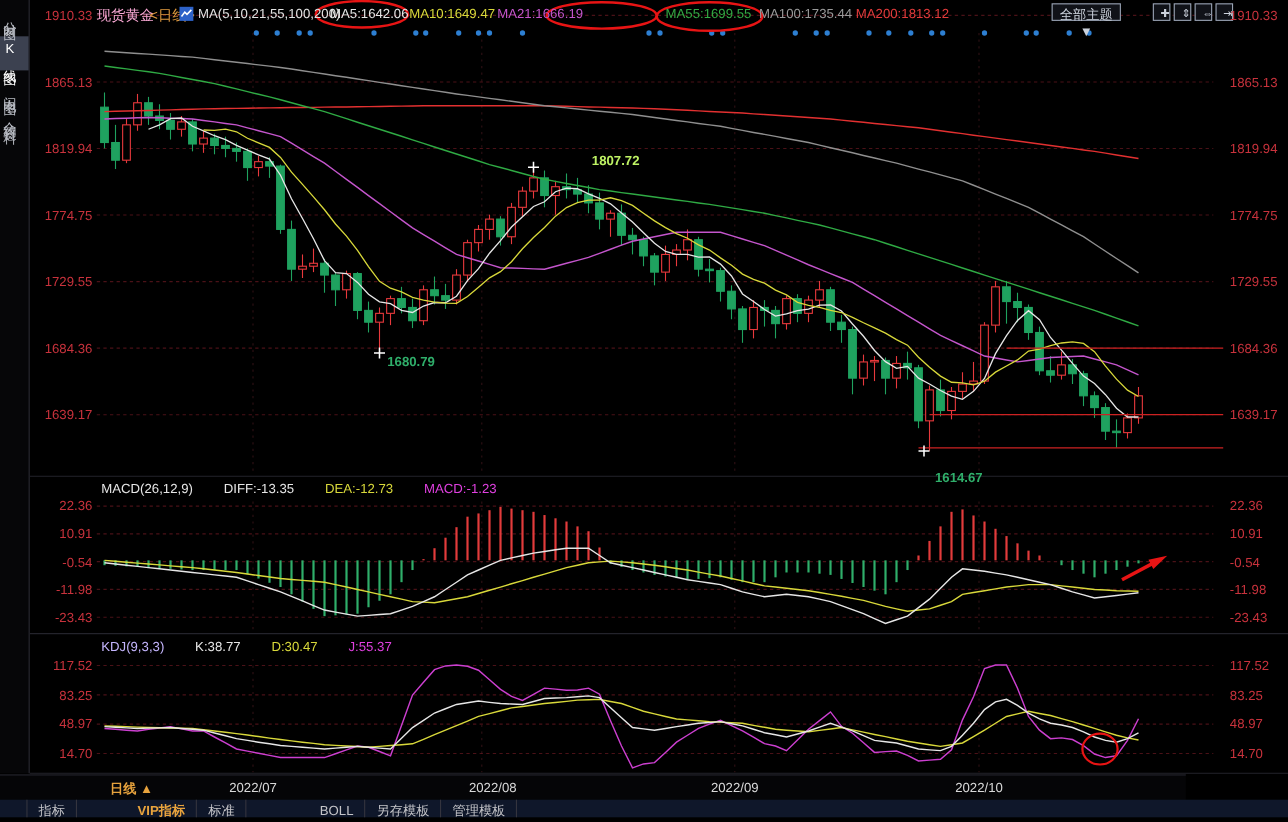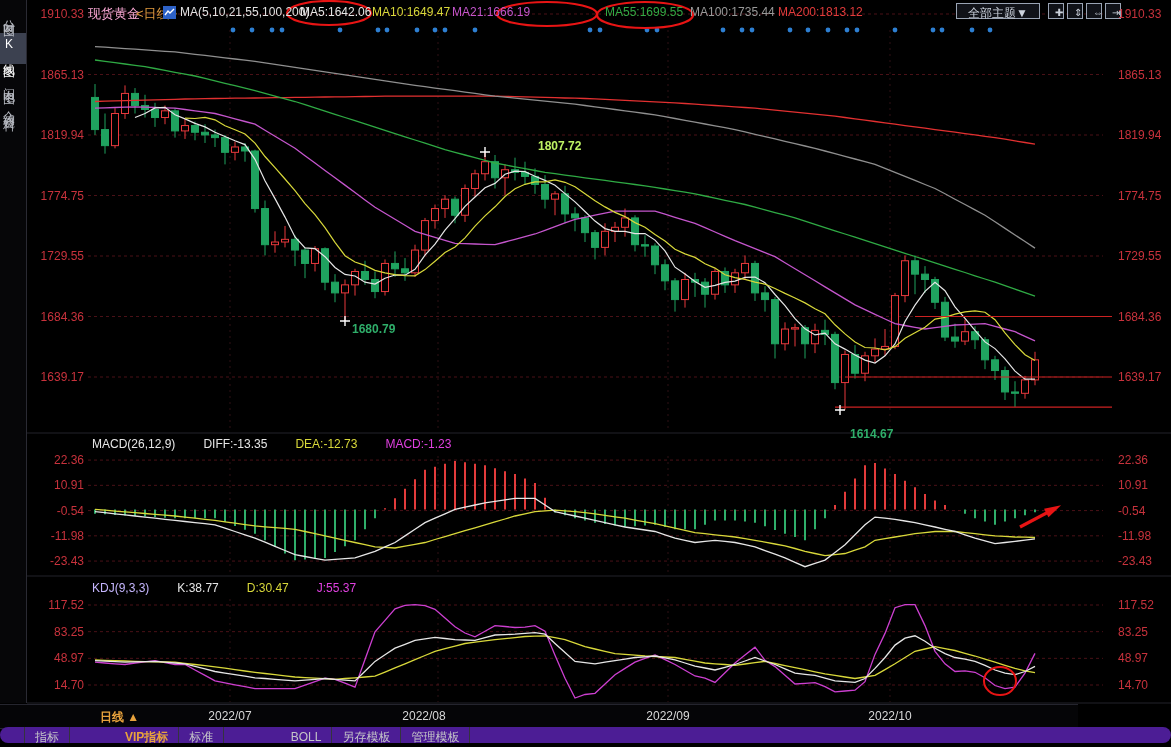--- a/index.html
+++ b/index.html
@@ -9,40 +9,40 @@
   #sidebar{position:absolute;left:0;top:0;width:26px;height:703px;background:#060608;border-right:1px solid #2a2a33;}
   .side-item{writing-mode:vertical-lr;text-orientation:upright;color:#b9bcc4;font-size:12px;
              letter-spacing:3px;margin:10px auto 14px auto;display:block;text-align:center;width:100%;cursor:pointer;}
   .side-item.active{background:#3c4150;color:#fff;padding:4px 0;}
   
   #header{position:absolute;left:0;top:0;width:1171px;height:27px;}
   #header .h{position:absolute;top:5px;white-space:nowrap;}
   .sym{color:#f9a8d4;font-weight:normal;font-size:13px;}
   .per{color:#e09a3e;font-size:13px;}
   .mas{color:#e2e2e2;}
-  .theme-btn{position:absolute;left:956px;top:3px;width:84px;height:16px;line-height:16px;text-align:center;
+  .theme-btn{position:absolute;left:956px;top:3px;width:63px;height:16px;line-height:16px;text-align:center;
              border:1px solid #9aa4b4;color:#ccd2dc;background:#101218;cursor:pointer;font-size:12px;}
   .hicon{position:absolute;top:3px;width:16px;height:16px;line-height:15px;text-align:center;border:1px solid #9aa4b4;
          color:#ccd2dc;background:#101218;font-size:10px;cursor:pointer;}
   
   .tick{position:absolute;color:#c8323c;font-size:12px;white-space:nowrap;}
   .tickL{left:18px;width:66px;text-align:right;}
   .tickR{left:1118px;text-align:left;}
   
   .pane-head{position:absolute;left:92px;white-space:nowrap;font-size:12px;}
   .pane-head span{margin-right:14px;}
   
   .pmark{position:absolute;font-weight:bold;font-size:12px;white-space:nowrap;}
   
   #daterow{position:absolute;left:0;top:704px;width:1078px;height:23px;background:#050507;
            border-top:1px solid #25252e;border-bottom:1px solid #25252e;}
   #period-label{position:absolute;left:100px;top:4px;color:#e8a33d;font-weight:bold;cursor:pointer;}
   .dlabel{position:absolute;top:4px;width:80px;text-align:center;color:#d8d8d8;}
   
-  #toolbar{position:absolute;left:0;top:727px;width:1171px;height:16px;background:#4c1d95;display:flex;align-items:stretch;border-radius:10px;}
+  #toolbar{position:absolute;left:0;top:727px;width:1171px;height:16px;background:#0f172a;display:flex;align-items:stretch;}
   #toolbar .spacer{width:24px;border-right:1px solid #34343e;}
   .tab{padding:0 10px;line-height:20px;color:#c4c4c8;border-right:1px solid #34343e;cursor:pointer;white-space:nowrap;}
   .tab.active{background:#4d5464;color:#fff;font-weight:normal;margin-top:24px;}
   .tab.accent{color:#e8a33d;font-weight:bold;}
   svg{position:absolute;left:0;top:0;}
 </style>
 </head>
 <body>
 
 <div id="app">
@@ -482,21 +482,21 @@
       <div class="tick tickR" style="top: 678.004px;">14.70</div>
     </div>
   <div id="marks">
       <div class="pmark" style="left: 490px; top: 139px; color: #bef264; margin-left: 48px;">1807.72</div>
       <div class="pmark" style="left: 352px; top: 322px; color: rgb(47, 174, 106);">1680.79</div>
       <div class="pmark" style="left: 850px; top: 411px; color: rgb(47, 174, 106); margin-top: 16px;">1614.67</div>
     </div>
 
   <div id="daterow">
     <span id="period-label">日线 ▲</span>
-    <span id="date-labels"><span class="dlabel" style="left: 190px;">2022/07</span><span class="dlabel" style="left: 384px;">2022/08</span><span class="dlabel" style="left: 628px;">2022/09</span><span class="dlabel" style="left: 850px;">2022/10</span></span>
+    <span id="date-labels"><span class="dlabel" style="left: 190px;">2022/07</span><span class="dlabel" style="left: 408px;">2022/08</span><span class="dlabel" style="left: 628px;">2022/09</span><span class="dlabel" style="left: 850px;">2022/10</span></span>
   </div>
 
   <div id="toolbar">
     <span class="spacer"></span>
   <span class="tab">指标</span>
       <span class="tab active">模板</span>
       <span class="tab accent">VIP指标</span>
       <span class="tab">标准</span>
       <span class="tab active">MACD</span>
       <span class="tab">BOLL</span>

